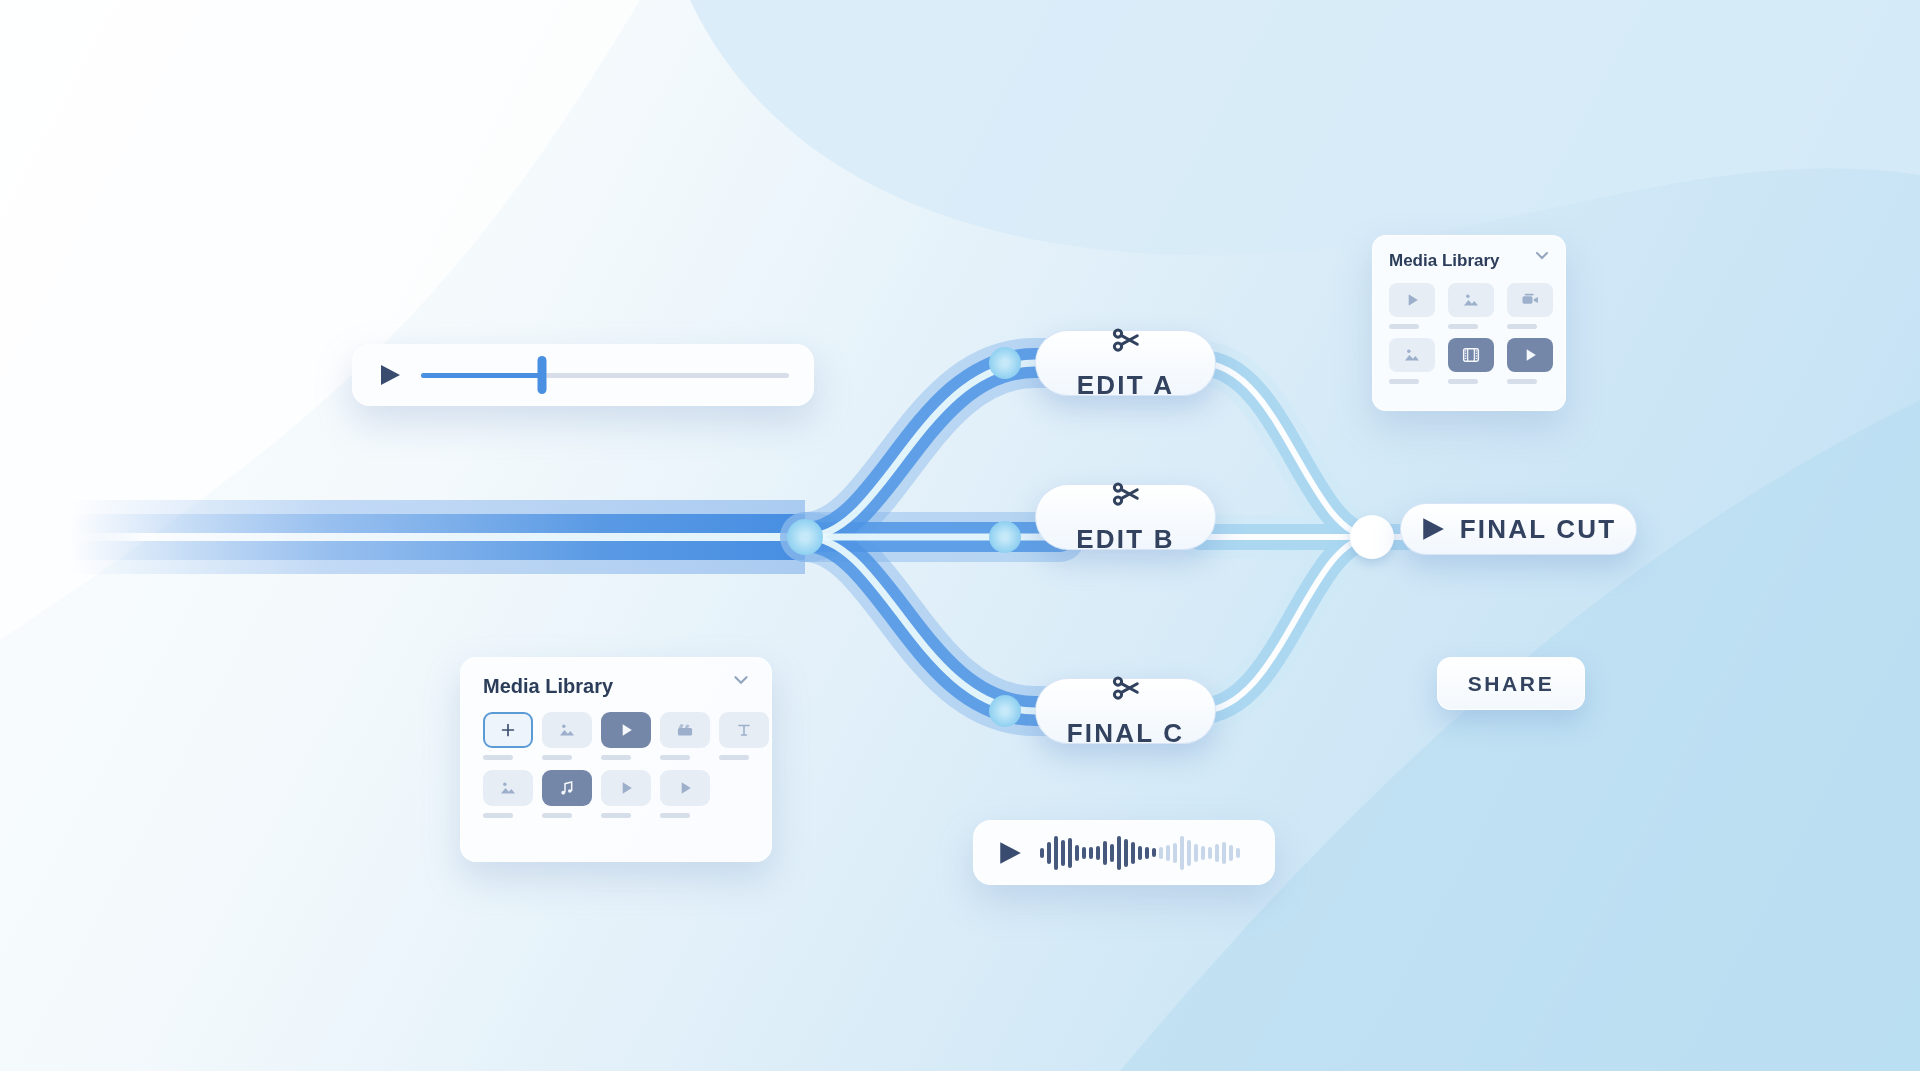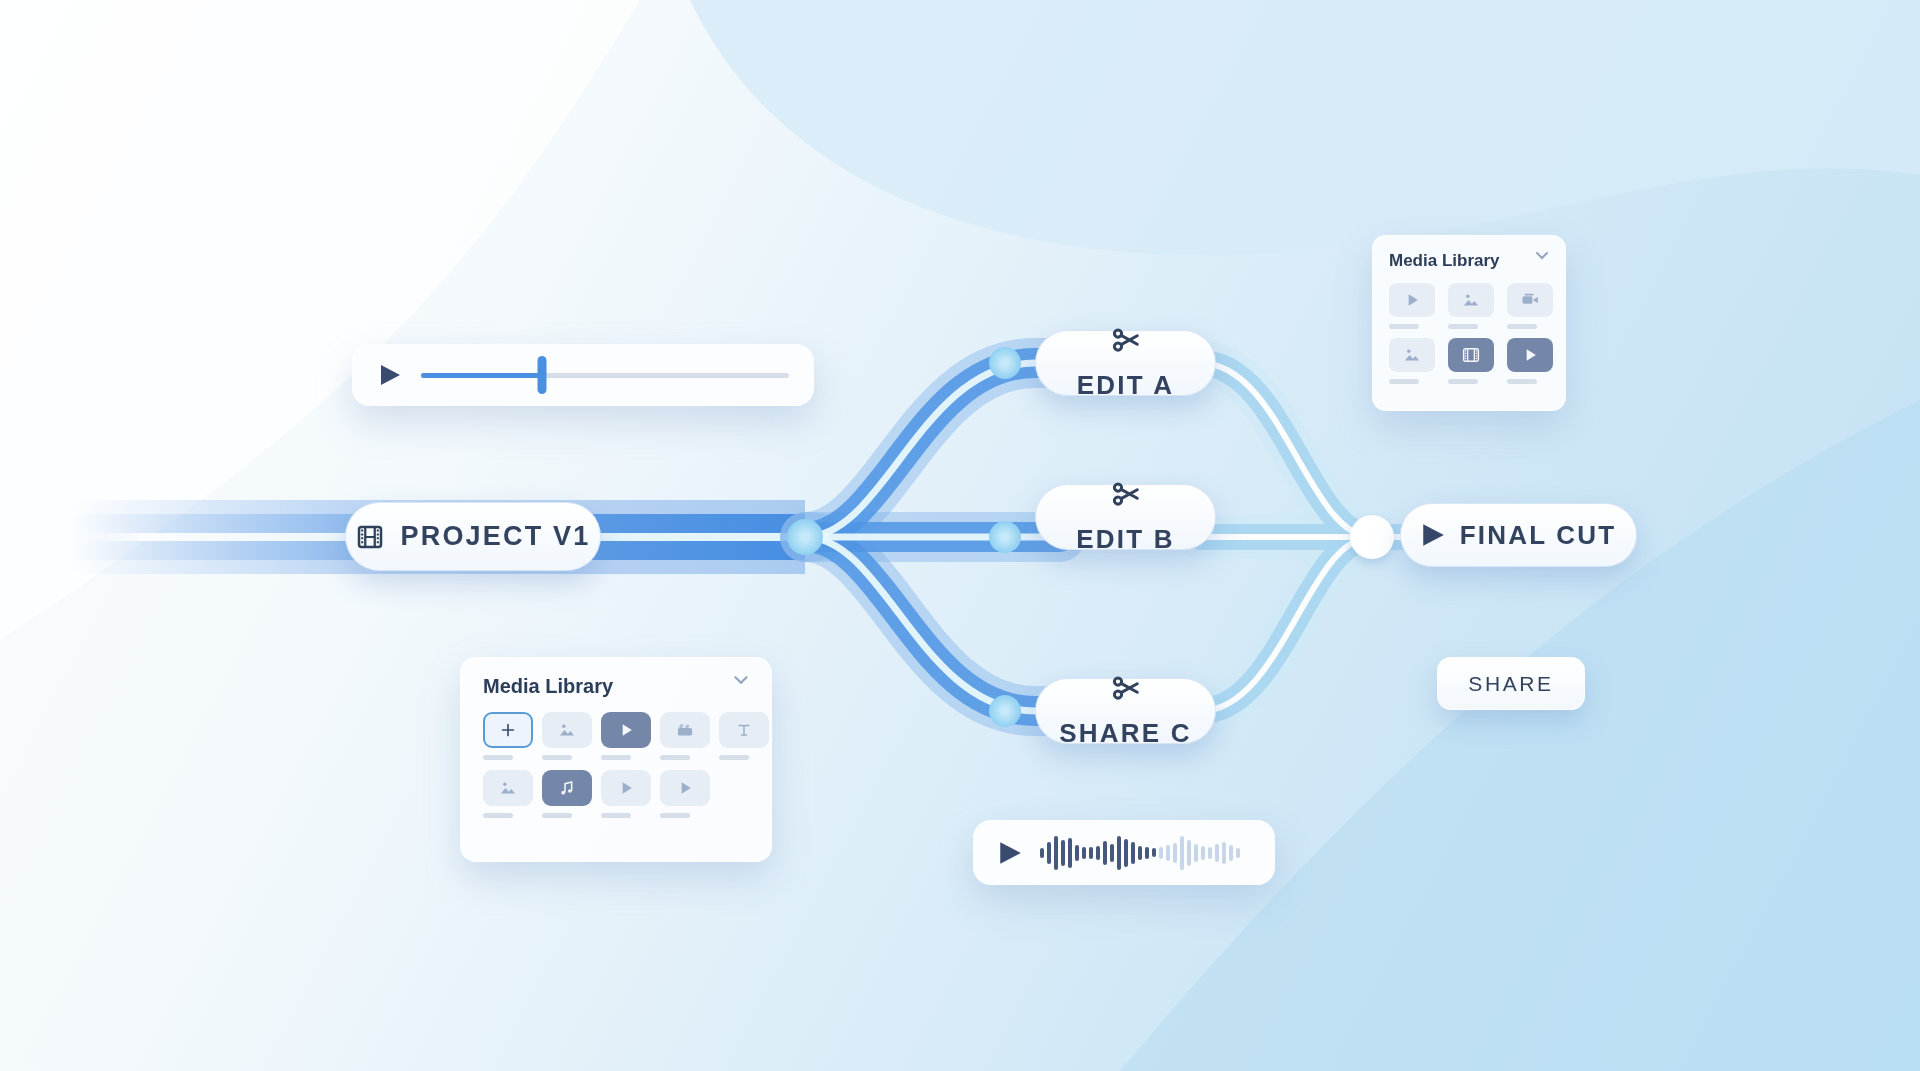--- a/index.html
+++ b/index.html
@@ -32,29 +32,29 @@
   .pill{
     position:absolute; display:flex; align-items:center; justify-content:center; gap:15px;
     background:linear-gradient(180deg,#ffffff 0%,#f1f7fd 100%);
     border:1.5px solid rgba(214,228,245,.95); border-radius:40px;
     box-shadow:0 12px 28px rgba(105,145,205,.32), inset 0 2px 0 rgba(255,255,255,.9);
     color:#33435f; font-weight:700; letter-spacing:2.2px; white-space:nowrap;
   }
   .pill-project{ left:345px; top:502px; width:256px; height:69px; font-size:27px; }
   .pill-edit{ left:1035px; width:181px; height:66px; font-size:26px;flex-direction:column; }
   .pill-edit-a{ top:330px; } .pill-edit-b{ top:484px; } .pill-edit-c{ top:678px; }
-  .pill-final{ left:1400px; top:503px; width:237px; height:64px; font-size:26px; }
+  .pill-final{ left:1400px; top:503px; width:237px; height:52px; font-size:26px; }
 
   .share-btn{
     position:absolute; left:1437px; top:657px; width:148px; height:53px; border-radius:14px;
     display:flex; align-items:center; justify-content:center;
     background:linear-gradient(180deg,#ffffff,#f3f8fd);
     border:1px solid rgba(255,255,255,.9);
     box-shadow:0 12px 26px rgba(110,150,205,.30);
-    color:#33435f; font-weight:400; font-size:21px; letter-spacing:2.6px;
+    color:#33435f; font-weight:700; font-size:21px; letter-spacing:2.6px;
   }
 
   
   .lib-head{ display:flex; justify-content:space-between; align-items:flex-start;
     color:#2c3d5a; font-weight:700; }
   .lib-right{ left:1372px; top:235px; width:194px; height:176px; border-radius:14px; padding:15px 16px; }
   .lib-right .lib-head{ font-size:17px; margin-bottom:12px; }
   .lib-left{ left:460px; top:657px; width:312px; height:205px; padding:17px 22px; }
   .lib-left .lib-head{ font-size:20px; margin-bottom:14px; }
   .grid{ display:grid; justify-content:start; }
@@ -172,31 +172,20 @@
       <svg width="22" height="24" viewBox="0 0 22 24">
           <polygon points="2,2 21,12 2,22" fill="#394b6e"></polygon>
         </svg>
     </span>
     <div class="track">
       <div class="track-fill" style="width: 33%;"></div>
       <div class="track-thumb" style="left: 33%;"></div>
     </div>
   </div>
 
-  <div class="pill pill-project">
-    <span>
-      <svg width="30" height="30" viewBox="0 0 24 24" style="display:block">
-        <rect x="3.2" y="4" width="17.6" height="16" rx="2" fill="none" stroke="#2f4059" stroke-width="2"></rect>
-        <path d="M8.2 4v16 M15.8 4v16" stroke="#2f4059" stroke-width="1.8"></path>
-        <path d="M4.9 6.8h1.7M4.9 9.9h1.7M4.9 13h1.7M4.9 16.1h1.7M17.4 6.8h1.7M17.4 9.9h1.7M17.4 13h1.7M17.4 16.1h1.7" stroke="#2f4059" stroke-width="1.6"></path>
-        <path d="M8.2 12h7.6" stroke="#2f4059" stroke-width="1.6"></path>
-      </svg>
-    </span>
-    <span>PROJECT V1</span>
-  </div>
 
   <div class="pill pill-edit pill-edit-a">
     <span>
       <svg width="30" height="30" viewBox="0 0 24 24" style="display:block" fill="none" stroke="#31425e" stroke-width="2.4" stroke-linecap="round">
         <circle cx="5.6" cy="6.8" r="2.9"></circle>
           <circle cx="5.6" cy="17.2" r="2.9"></circle>
         <path d="M8.1 8.3 L21 15.4 M8.1 15.7 L21 8.6"></path>
       </svg>
     </span>
     <span>EDIT A</span>
@@ -212,21 +201,21 @@
     <span>EDIT B</span>
   </div>
   <div class="pill pill-edit pill-edit-c">
     <span>
       <svg width="30" height="30" viewBox="0 0 24 24" style="display:block" fill="none" stroke="#31425e" stroke-width="2.4" stroke-linecap="round">
         <circle cx="5.6" cy="6.8" r="2.9"></circle>
           <circle cx="5.6" cy="17.2" r="2.9"></circle>
         <path d="M8.1 8.3 L21 15.4 M8.1 15.7 L21 8.6"></path>
       </svg>
     </span>
-    <span>SHARE C</span>
+    <span>FINAL C</span>
   </div>
 
   <div class="pill pill-final">
     <span>
       <svg width="24" height="26" viewBox="0 0 22 24" style="display:block">
           <polygon points="2,2 21,12 2,22" fill="#36476a"></polygon>
         </svg>
     </span>
     <span>FINAL CUT</span>
   </div>

